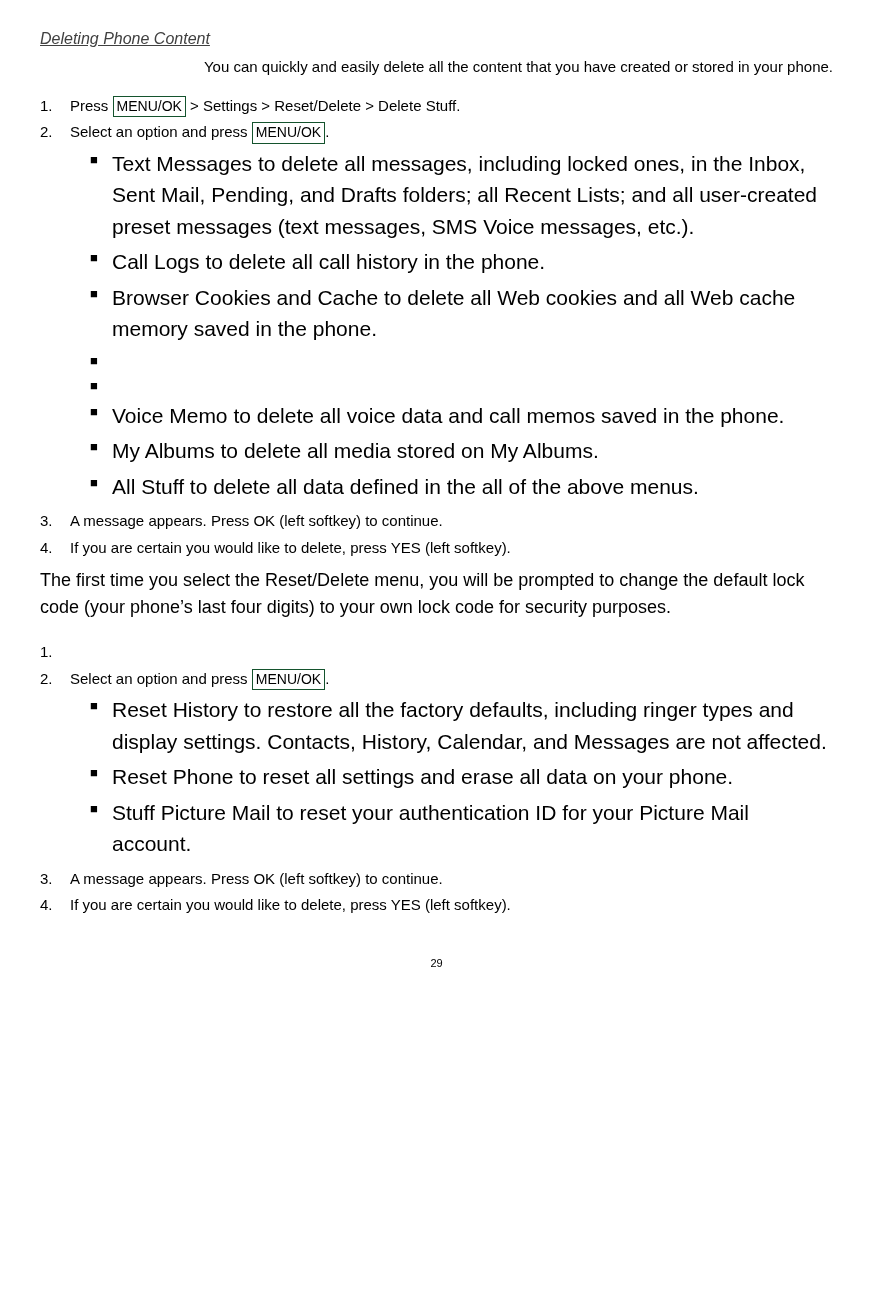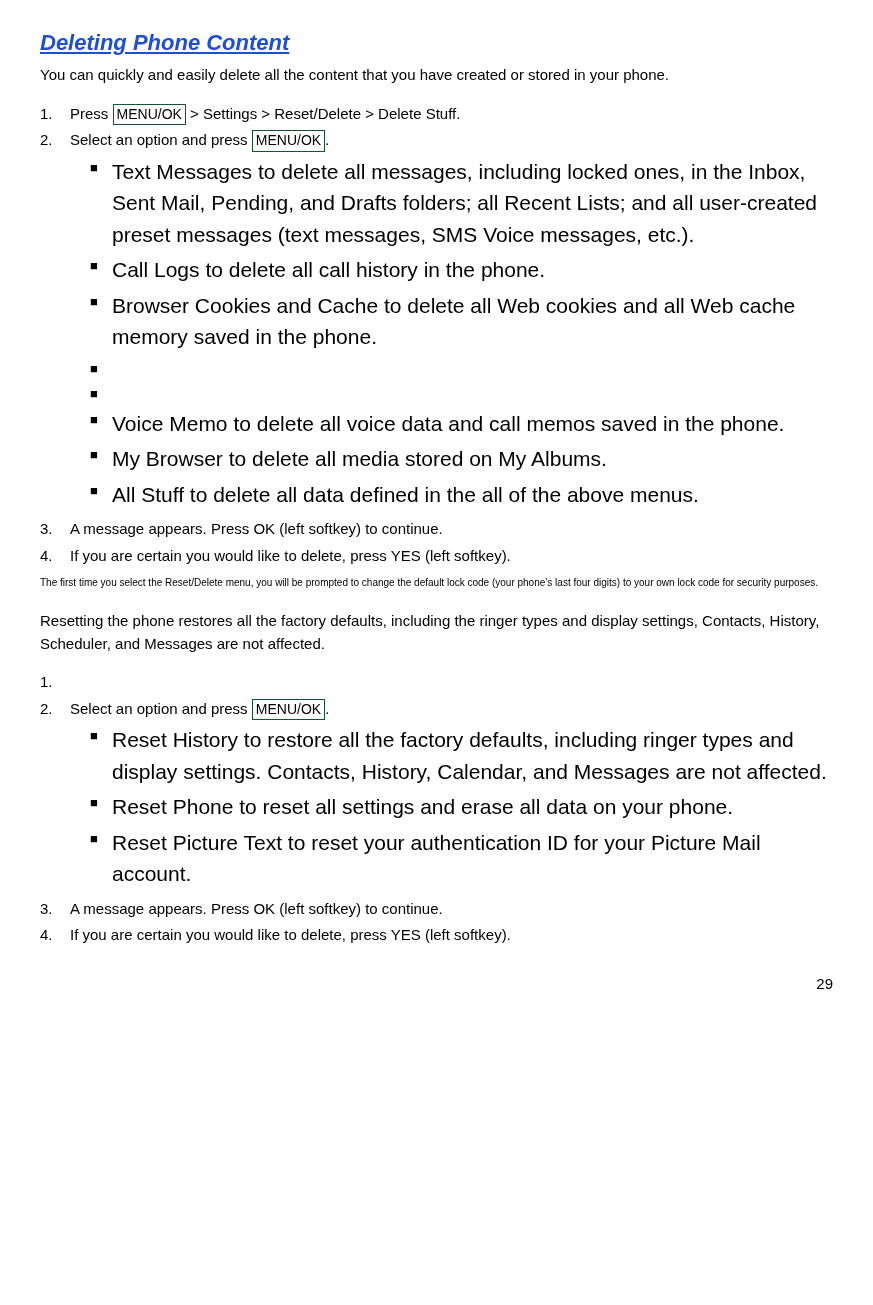--- a/index.html
+++ b/index.html
@@ -10,31 +10,32 @@
     body {
       width: 873px;
       min-height: 1305px;
       background: #ffffff;
       font-family: Arial, sans-serif;
       font-size: 15px;
       color: #000000;
       padding: 30px 40px 40px 40px;
     }
     .section-title {
-      font-size: 22px;
-      font-weight: bold;
+      font-size: 16px;
+      font-weight: normal;
       font-style: italic;
-      color: #1d4ed8;
+      color: #404040;
       text-decoration: underline;
       margin-bottom: 8px;
     }
     .intro-text {
       font-size: 15px;
       margin-bottom: 16px;
       line-height: 1.5;
+      text-align: right;
     }
     .steps-list {
       list-style: none;
       margin-bottom: 8px;
     }
     .steps-list li {
       display: flex;
       margin-bottom: 4px;
       line-height: 1.5;
     }
@@ -68,28 +69,28 @@
       display: inline-block;
       border: 1px solid #14532d;
       padding: 0px 3px;
       font-size: 14px;
       line-height: 1.4;
     }
     b {
       font-weight: normal;
     }
     .note-text {
-      font-size: 10px;
+      font-size: 18px;
       line-height: 1.5;
       margin-bottom: 20px;
     }
     .page-number {
-      text-align: right;
-      font-size: 15px;
-      margin-top: 28px;
+      text-align: center;
+      font-size: 11px;
+      margin-top: 40px;
     }
   </style>
 </head>
 <body>
 
 <div>
   <div class="section-title">Deleting Phone Content</div>
   <div class="intro-text">You can quickly and easily delete all the content that you have created or stored in your phone.</div>
 
   <ol class="steps-list">
@@ -123,21 +124,21 @@
           </li>
           <li>
             <span class="bullet-icon">■</span>
           </li>
           <li>
             <span class="bullet-icon">■</span>
             <span class="bullet-content"><b>Voice Memo</b> to delete all voice data and call memos saved in the phone.</span>
           </li>
           <li>
             <span class="bullet-icon">■</span>
-            <span class="bullet-content"><b>My Browser</b> to delete all media stored on My Albums.</span>
+            <span class="bullet-content"><b>My Albums</b> to delete all media stored on My Albums.</span>
           </li>
           <li>
             <span class="bullet-icon">■</span>
             <span class="bullet-content"><b>All Stuff</b> to delete all data defined in the all of the above menus.</span>
           </li>
         </ul>
       </span>
     </li>
 
     <li>
@@ -150,21 +151,20 @@
       <span class="step-content">If you are certain you would like to delete, press <b>YES</b> (left softkey).</span>
     </li>
   </ol>
 
   <div class="note-text">
     The first time you select the <b>Reset/Delete</b> menu, you will be prompted to change the default lock code (your phone’s last four digits) to your own lock code for security purposes.
   </div>
 </div>
 
 <div>
-  <div class="intro-text">Resetting the phone restores all the factory defaults, including the ringer types and display settings, Contacts, History, Scheduler, and Messages are not affected.</div>
 
   <ol class="steps-list">
 
     <li>
       <span class="step-num">1.</span>
     </li>
 
     <li>
       <span class="step-num">2.</span>
       <span class="step-content">
@@ -173,21 +173,21 @@
           <li>
             <span class="bullet-icon">■</span>
             <span class="bullet-content"><b>Reset History</b> to restore all the factory defaults, including ringer types and display settings. Contacts, History, Calendar, and Messages are not affected.</span>
           </li>
           <li>
             <span class="bullet-icon">■</span>
             <span class="bullet-content"><b>Reset Phone</b> to reset all settings and erase all data on your phone.</span>
           </li>
           <li>
             <span class="bullet-icon">■</span>
-            <span class="bullet-content"><b>Reset Picture Text</b> to reset your authentication ID for your Picture Mail account.</span>
+            <span class="bullet-content"><b>Stuff Picture Mail</b> to reset your authentication ID for your Picture Mail account.</span>
           </li>
         </ul>
       </span>
     </li>
 
     <li>
       <span class="step-num">3.</span>
       <span class="step-content">A message appears. Press <b>OK</b> (left softkey) to continue.</span>
     </li>
 

